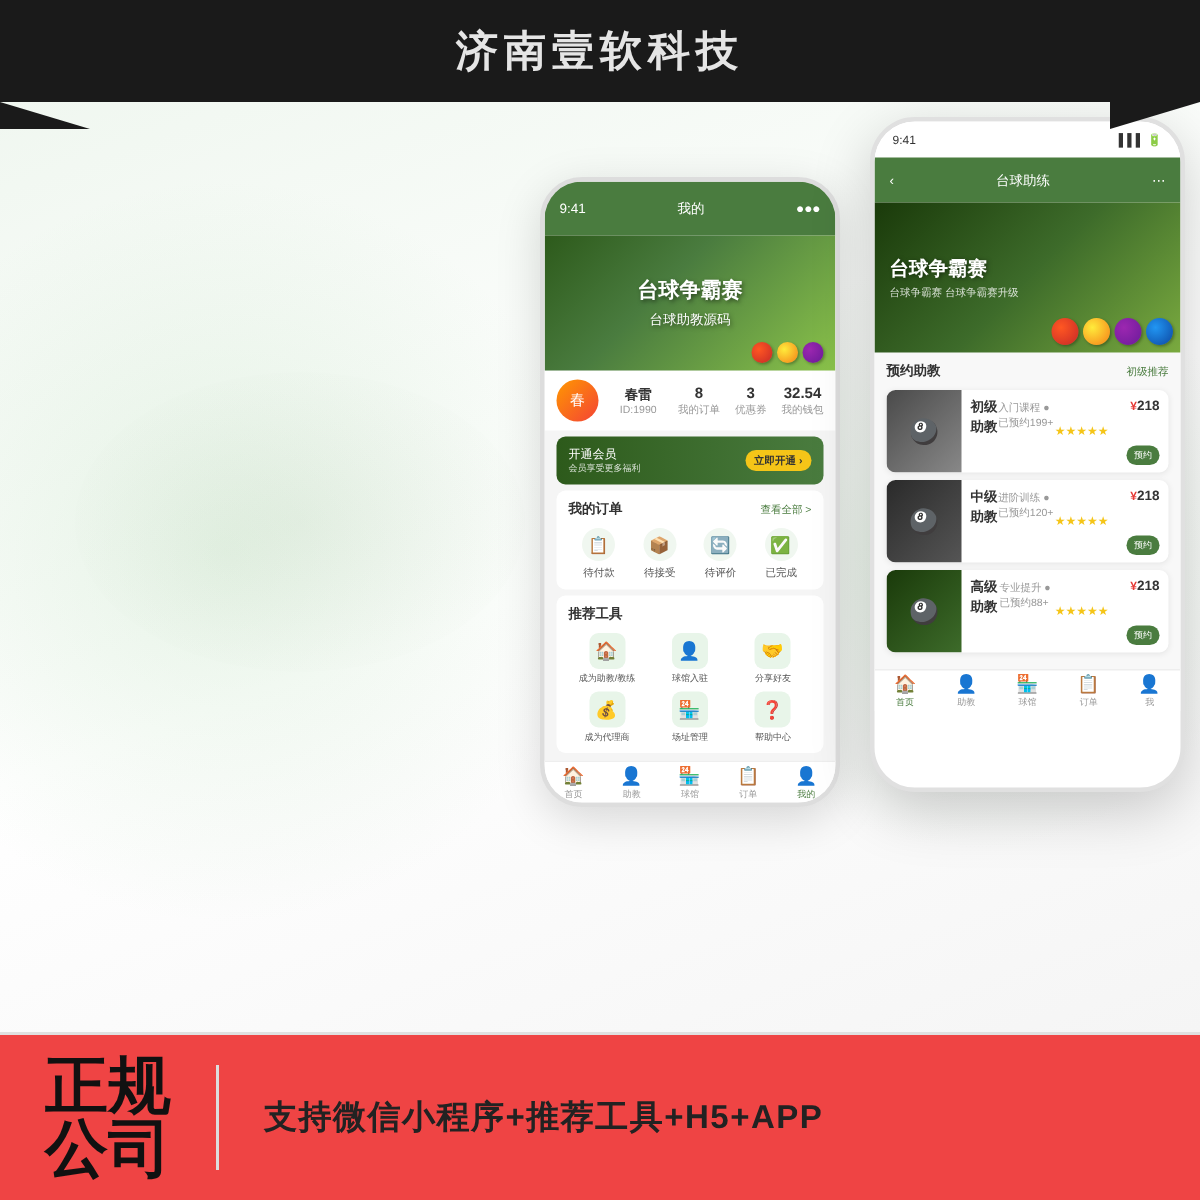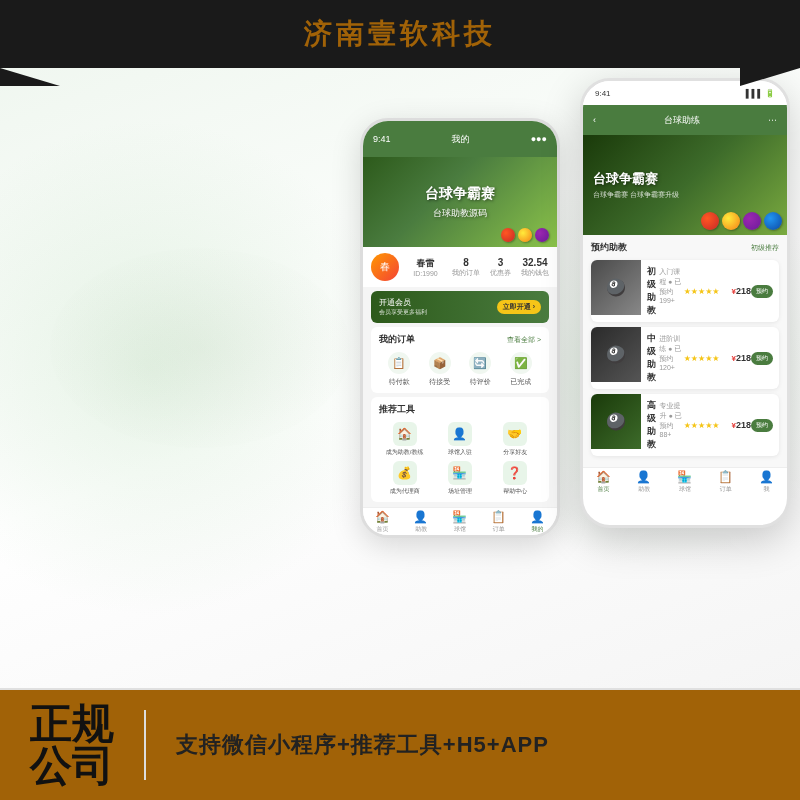--- a/index.html
+++ b/index.html
@@ -17,21 +17,21 @@
       width: 100%;
       height: 68px;
       background: #1a1a1a;
       display: flex;
       align-items: center;
       justify-content: center;
       position: relative;
       z-index: 10;
     }
     .header-title {
-      color: #a16207;
+      color: #e5e5e5;
       font-size: 28px;
       font-weight: 700;
       letter-spacing: 4px;
     }
     
     .header::before, .header::after {
       content: '';
       position: absolute;
       bottom: -18px;
       width: 0;
@@ -401,22 +401,22 @@
       display: flex;
       flex-direction: row;
       justify-content: center;
     }
     .coach-name { font-size: 9px; font-weight: 700; color: #333; }
     .coach-desc { font-size: 7px; color: #999; margin: 2px 0; }
     .coach-rating { display: flex; align-items: center; gap: 3px; }
     .rating-star { color: #f5c518; font-size: 8px; }
     .coach-price-area {
       display: flex;
-      flex-direction: row;
-      align-items: center;
+      flex-direction: column;
+      align-items: flex-end;
       justify-content: space-between;
       padding: 5px 6px;
     }
     .coach-price { font-size: 9px; font-weight: 700; color: #333; }
     .buy-btn {
       background: #4a7c3f;
       color: #fff;
       border-radius: 8px;
       padding: 2px 5px;
       font-size: 6px;
@@ -429,21 +429,21 @@
       display: flex;
       align-items: center;
       justify-content: space-around;
       border-top: 1px solid #eee;
     }
 
     
     .footer {
       width: 100%;
       height: 112px;
-      background: #a16207;
+      background: #ef4444;
       border-top: 2px solid #e0e0e0;
       display: flex;
       align-items: center;
       padding: 0 30px;
       gap: 30px;
     }
     .footer-left {
       display: flex;
       flex-direction: column;
       align-items: center;

